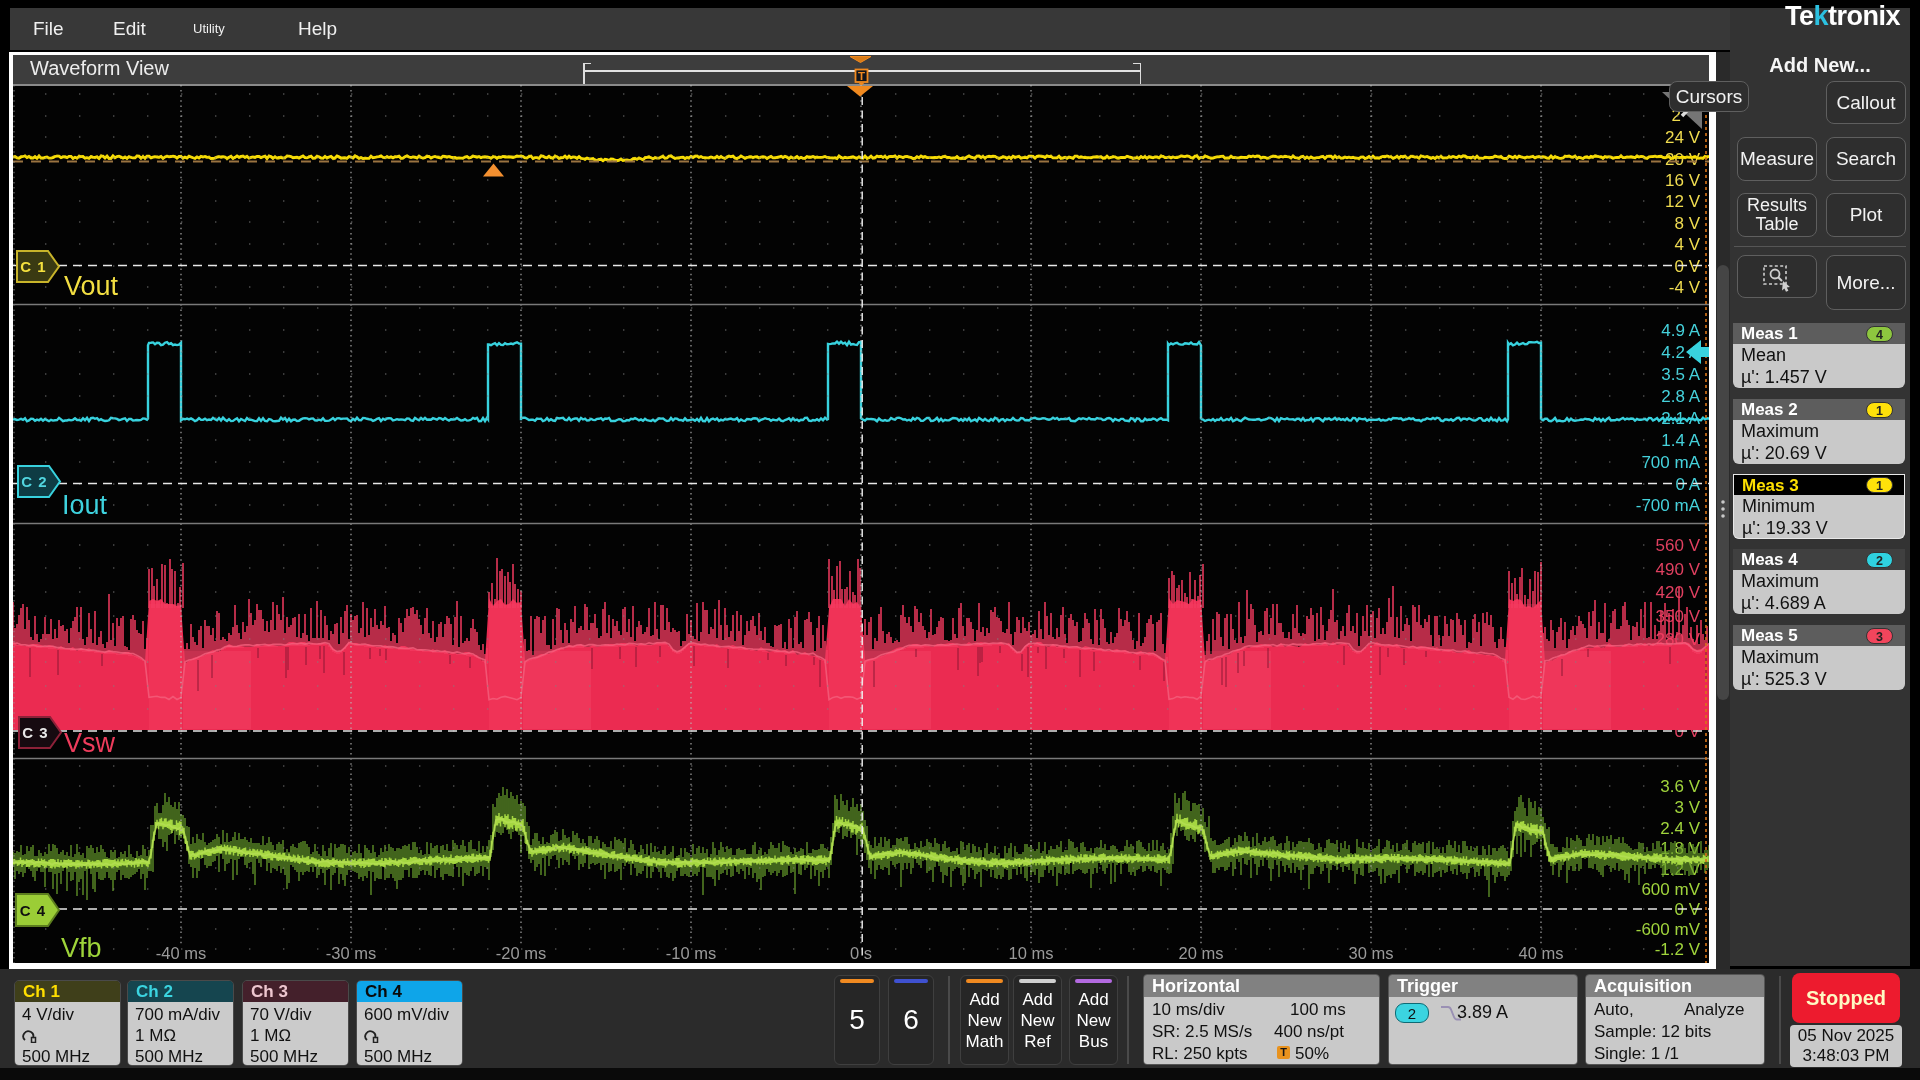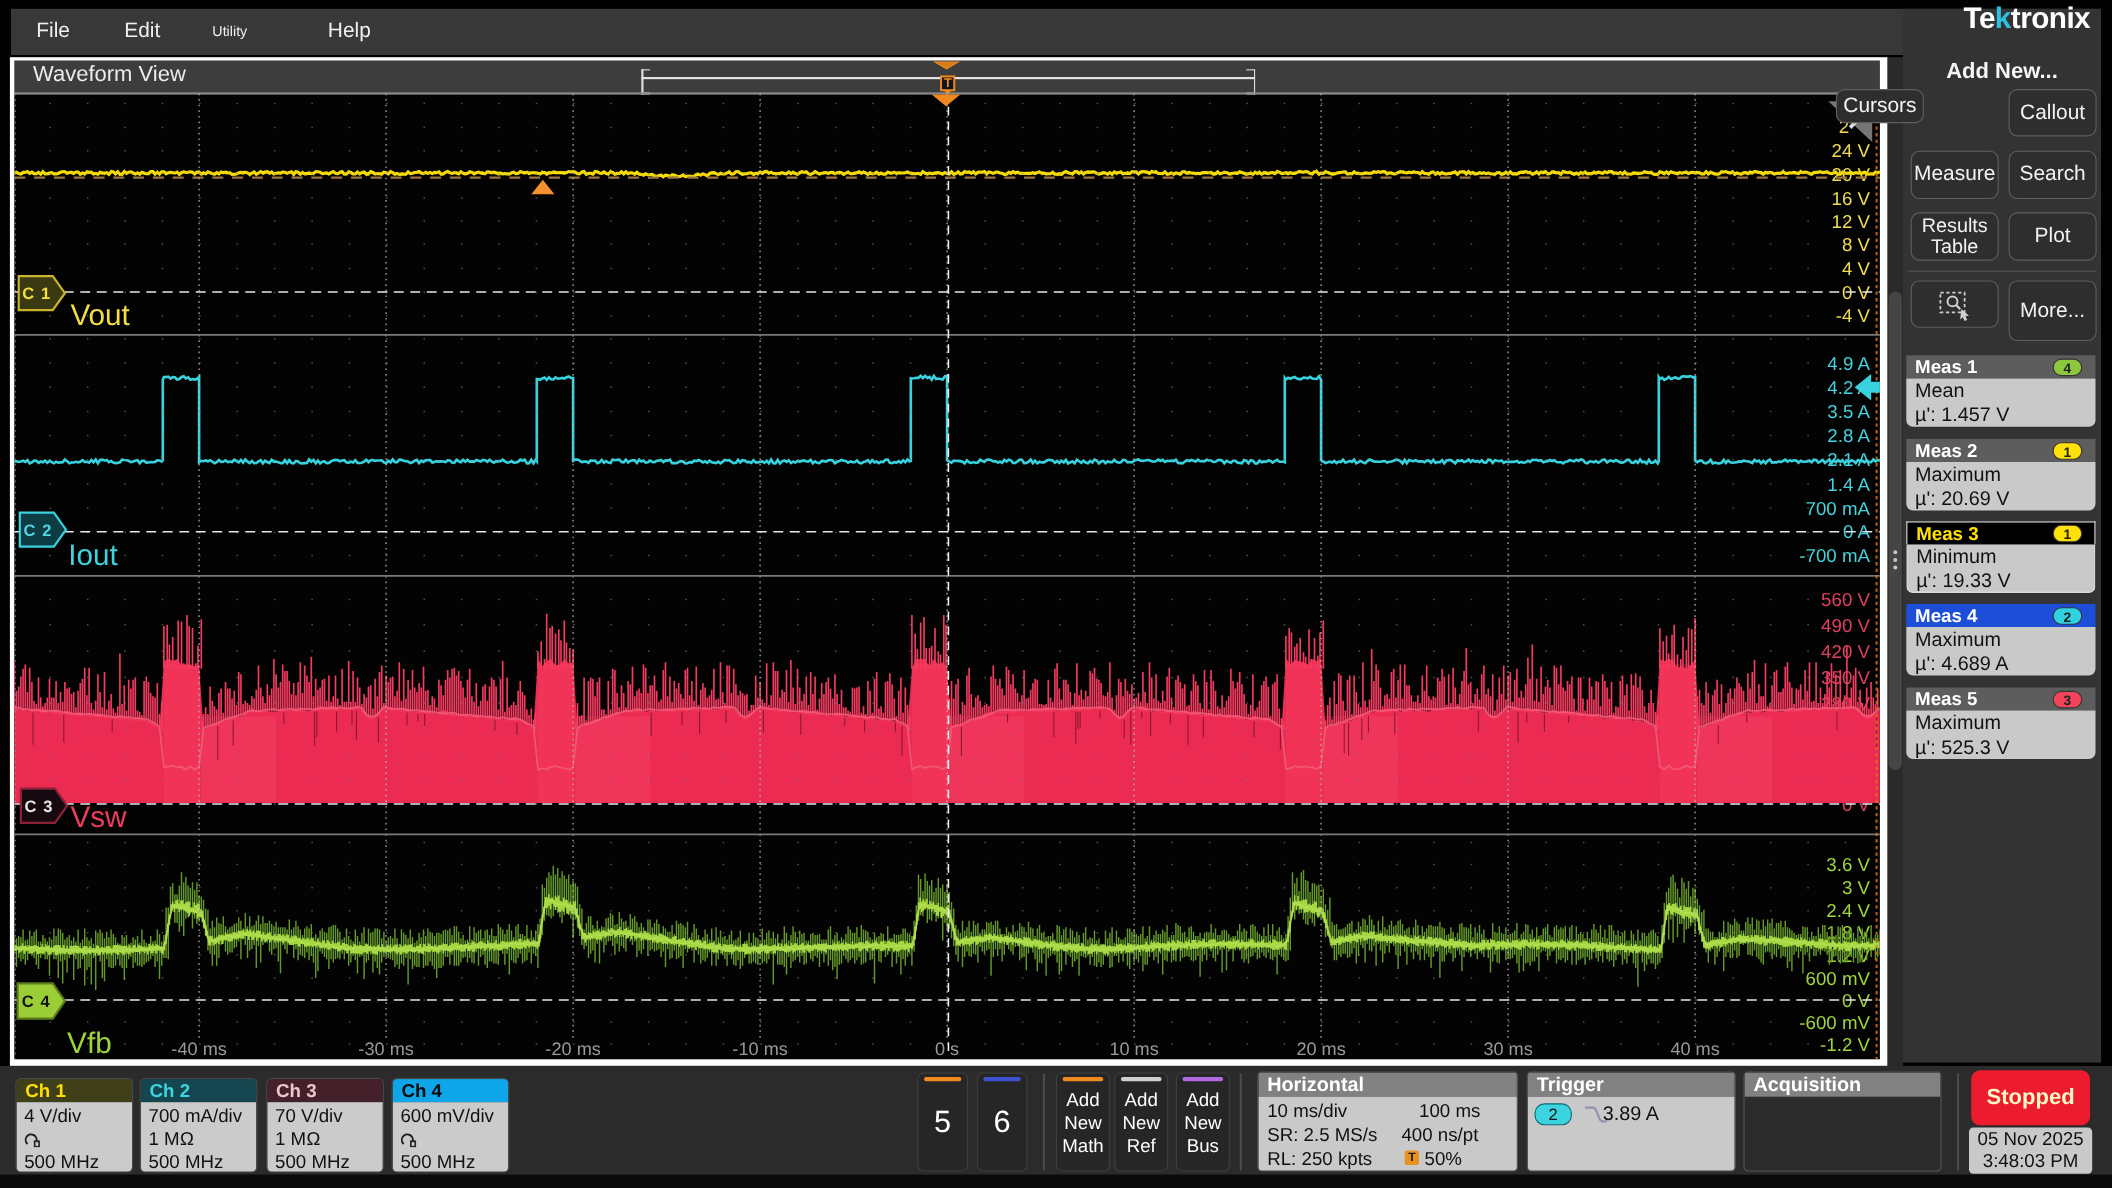--- a/index.html
+++ b/index.html
@@ -160,21 +160,21 @@
 <div class="btn" style="left:1826px;top:255px;width:80px;height:55px">More...</div>
 <div class="mhead" style="left:1733px;top:323px;width:172px;background:#5d5d5d;color:#fff;border-bottom:none">Meas 1</div>
 <div class="mbody" style="left:1733px;top:344px;width:172px;height:44px;border-top:none">Mean<br>µ': 1.457 V</div>
 <div class="pill" style="left:1866px;top:325.5px;background:#8dc63f">4</div>
 <div class="mhead" style="left:1733px;top:399px;width:172px;background:#5d5d5d;color:#fff;border-bottom:none">Meas 2</div>
 <div class="mbody" style="left:1733px;top:420px;width:172px;height:44px;border-top:none">Maximum<br>µ': 20.69 V</div>
 <div class="pill" style="left:1866px;top:401.5px;background:#ffe10a">1</div>
 <div class="mhead" style="left:1733px;top:474px;width:172px;background:#000;color:#ffe100;border:1px solid #e8e8e8;border-bottom:none">Meas 3</div>
 <div class="mbody" style="left:1733px;top:495px;width:172px;height:44px;border:1px solid #e8e8e8;border-top:none">Minimum<br>µ': 19.33 V</div>
 <div class="pill" style="left:1866px;top:476.5px;background:#ffe10a">1</div>
-<div class="mhead" style="left:1733px;top:549px;width:172px;background:#1d4ed8;color:#fff;border-bottom:none">Meas 4</div>
+<div class="mhead" style="left:1733px;top:549px;width:172px;background:#404040;color:#fff;border-bottom:none">Meas 4</div>
 <div class="mbody" style="left:1733px;top:570px;width:172px;height:44px;border-top:none">Maximum<br>µ': 4.689 A</div>
 <div class="pill" style="left:1866px;top:551.5px;background:#2fd2e0">2</div>
 <div class="mhead" style="left:1733px;top:625px;width:172px;background:#5d5d5d;color:#fff;border-bottom:none">Meas 5</div>
 <div class="mbody" style="left:1733px;top:646px;width:172px;height:44px;border-top:none">Maximum<br>µ': 525.3 V</div>
 <div class="pill" style="left:1866px;top:627.5px;background:#f2455c">3</div>
 <div class="abs" style="left:1785px;top:1px;font-size:27px;font-weight:bold;color:#fff;letter-spacing:-0.5px">Te<span style="color:#2cc1e0">k</span>tronix</div>
 <div class="abs" style="left:0;top:969px;width:1920px;height:99px;background:#2b2b2b"></div>
 <div class="abs" style="left:0;top:1068px;width:1920px;height:12px;background:#0a0a0a"></div>
 <div class="chcard" style="left:14px">
     <div class="chhead" style="background:#3f3f1a;color:#ffdf00">Ch 1</div>
@@ -237,15 +237,21 @@
     <div class="pbody">
       <span class="abs" style="left:6px;top:6px;width:34px;height:20px;background:#3bd4e0;border:1.5px solid #0e6a74;border-radius:9px;color:#111;font-size:15px;text-align:center;line-height:19px">2</span>
       <svg class="abs" style="left:50px;top:8px" width="24" height="17" viewBox="0 0 24 17">
         <path d="M2,2 H9 Q11,2 12,4.5 L15,12 Q16,14.5 18,14.5 H22" fill="none" stroke="#9a90b4" stroke-width="2"></path>
       </svg>
       <span class="abs" style="left:68px;top:5px;font-size:18px">3.89 A</span>
     </div>
   </div>
 <div class="panel" style="left:1585px;width:180px">
     <div class="phead">Acquisition</div>
+    <div class="pbody">
+      <span class="abs" style="left:8px;top:3px">Auto,</span>
+      <span class="abs" style="left:98px;top:3px">Analyze</span>
+      <span class="abs" style="left:8px;top:25px">Sample: 12 bits</span>
+      <span class="abs" style="left:8px;top:47px">Single: 1 /1</span>
+    </div>
   </div>
 <div class="vsep" style="left:1779px"></div>
 <div class="abs" style="left:1792px;top:973px;width:108px;height:50px;background:#ed1b2e;border-radius:8px;color:#fef9c3;font-size:20px;font-weight:bold;text-align:center;line-height:50px">Stopped</div>
 <div class="abs" style="left:1790px;top:1025px;width:112px;height:42px;background:#c9c9c9;border-radius:4px;color:#111;font-size:17px;text-align:center;line-height:20px;padding-top:1px">05 Nov 2025<br>3:48:03 PM</div>
 </body></html>

